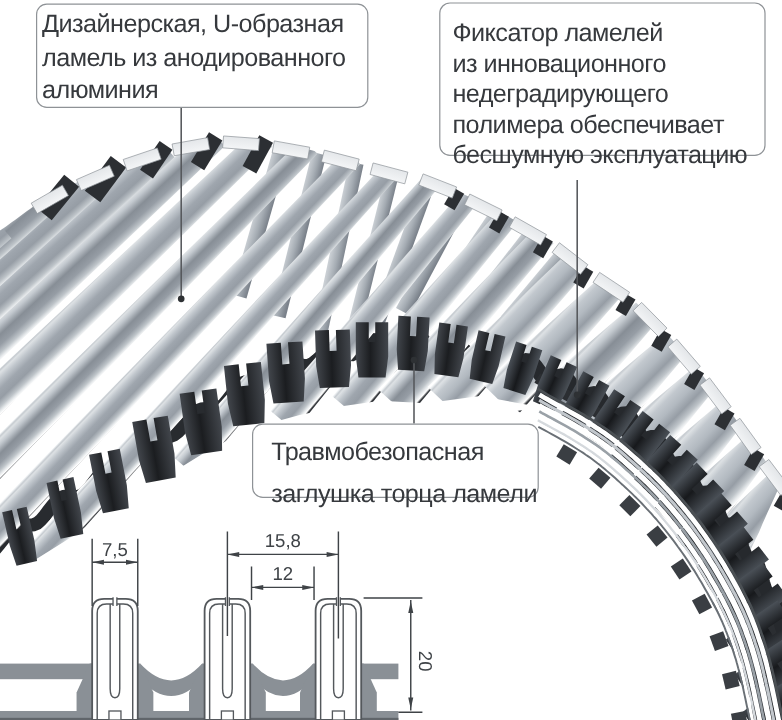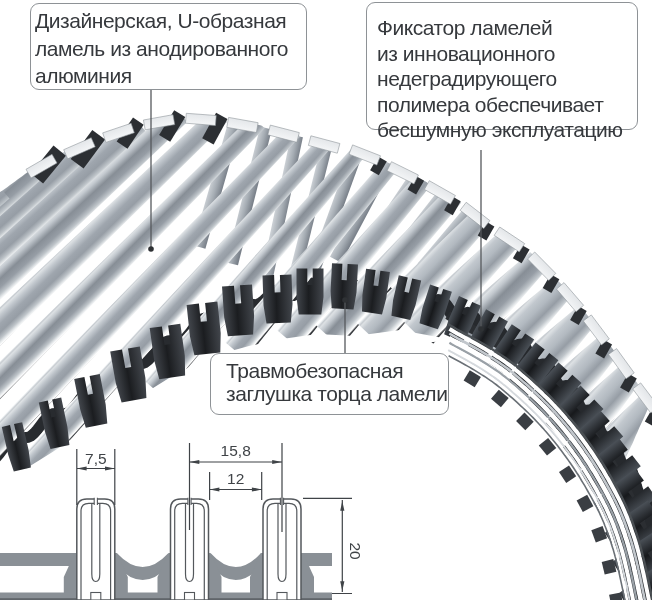--- a/index.html
+++ b/index.html
@@ -704,12 +704,12 @@
     <text x="349.5" y="551" font-size="15.5" fill="#3f4347" text-anchor="middle" transform="rotate(90 349.5 551)">20</text>
     <path d="M 151,90 L 151,248" stroke="#55585c" stroke-width="1.3"></path>
     <circle cx="151" cy="249" r="2.8" fill="#2e3134"></circle>
     <path d="M 481,150 L 481,328" stroke="#55585c" stroke-width="1.3"></path>
     <circle cx="481" cy="329" r="2.8" fill="#2e3134"></circle>
     <path d="M 345,300 L 345,353" stroke="#55585c" stroke-width="1.3"></path>
     <circle cx="345" cy="300" r="2.8" fill="#2e3134"></circle>
   </svg>
 <div class="box" style="left:30px;top:3px;width:277px;height:87px;padding:3px 12px 0 4px;line-height:27.5px">Дизайнерская, U-образная<br>ламель из анодированного<br>алюминия</div>
 <div class="box" style="left:366px;top:2px;width:272px;height:128px;padding:12px 0 0 10px;line-height:25.5px">Фиксатор ламелей<br>из инновационного<br>недеградирующего<br>полимера обеспечивает<br>бесшумную эксплуатацию</div>
-<div class="box" style="left:210px;top:353px;width:239px;height:62px;padding:5px 0 0 15px;line-height:23px">Травмобезопасная<br>заглушка торца ламели</div>
+<div class="box" style="left:210px;top:353px;width:239px;height:62px;padding:5px 0 0 15px;line-height:35px">Травмобезопасная<br>заглушка торца ламели</div>
 </body></html>

